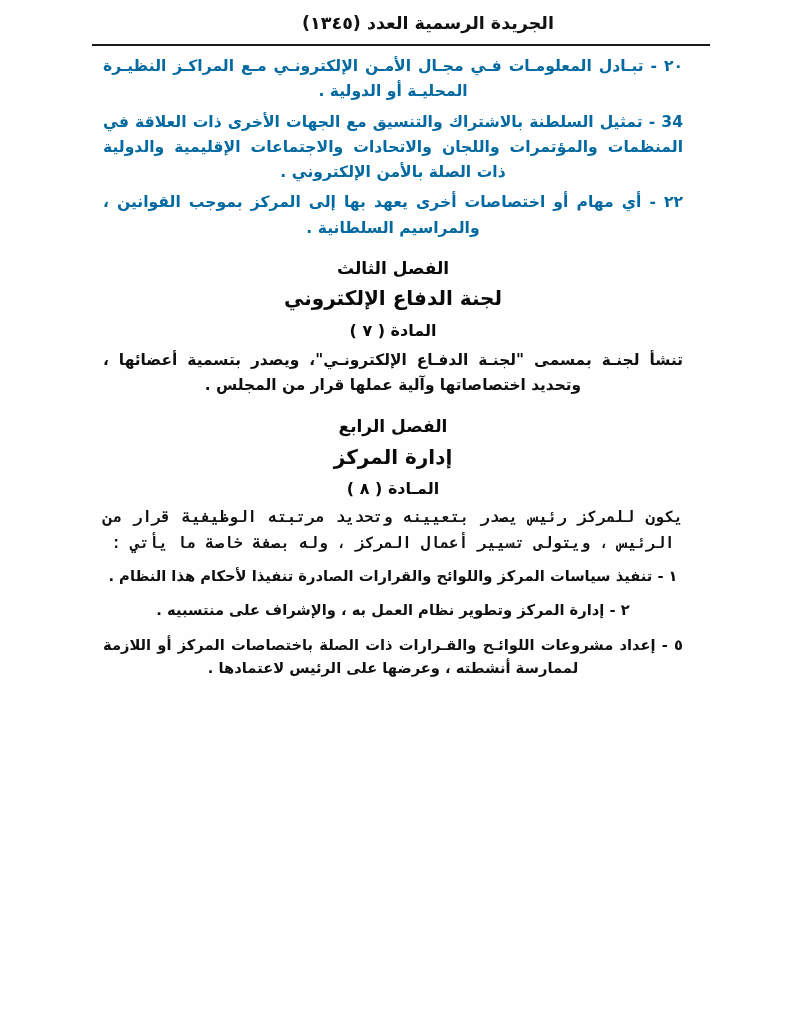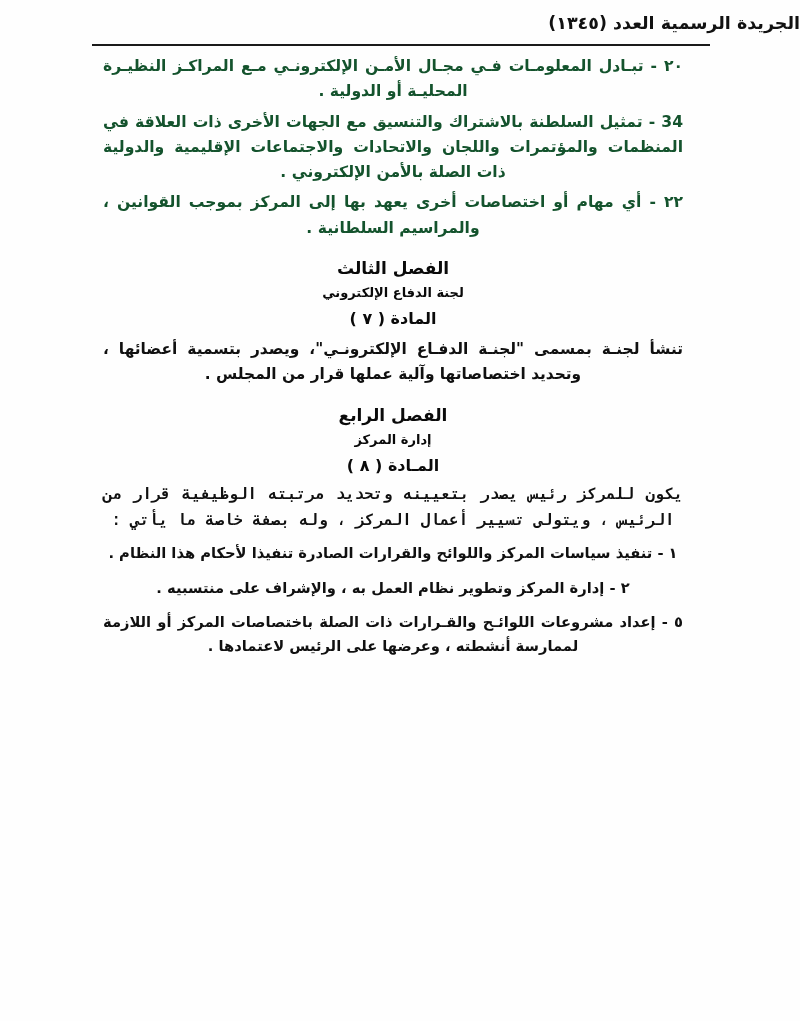--- a/index.html
+++ b/index.html
@@ -22,21 +22,21 @@
     inset: 0;
     background: #fefefe;
   }
 
   
   .masthead {
     position: absolute;
     top: 13px;
     left: 12px;
     right: 0;
-    text-align: right;
+    text-align: center;
     padding-left: 44px;
   }
   .masthead-title {
     font-size: 17.5px;
     font-weight: 700;
     letter-spacing: 0px;
     color: #111;
     line-height: 1.2;
     display: inline-block;
   }
@@ -59,42 +59,42 @@
 
   
   .clause {
     display: block;
     text-align: justify;
     text-align-last: center;
     font-size: 15.6px;
     font-weight: 700;
     line-height: 1.62;
     margin: 0 0 5px 0;
-    color: #14532d;
+    color: #0369a1;
   }
 
   .clause .num {
     font-weight: 700;
     white-space: nowrap;
   }
 
   
   .heading-block {
     text-align: center;
     margin: 14px 0 4px 0;
   }
   .heading-chapter {
     font-size: 17px;
     font-weight: 700;
     line-height: 1.62;
     margin: 0;
     color: #0a0a0a;
   }
   .heading-subject {
-    font-size: 13px;
+    font-size: 20px;
     font-weight: 700;
     line-height: 1.62;
     margin: 0;
     color: #0a0a0a;
   }
   .heading-article {
     font-size: 16px;
     font-weight: 700;
     line-height: 1.7;
     margin: 2px 0 0 0;

